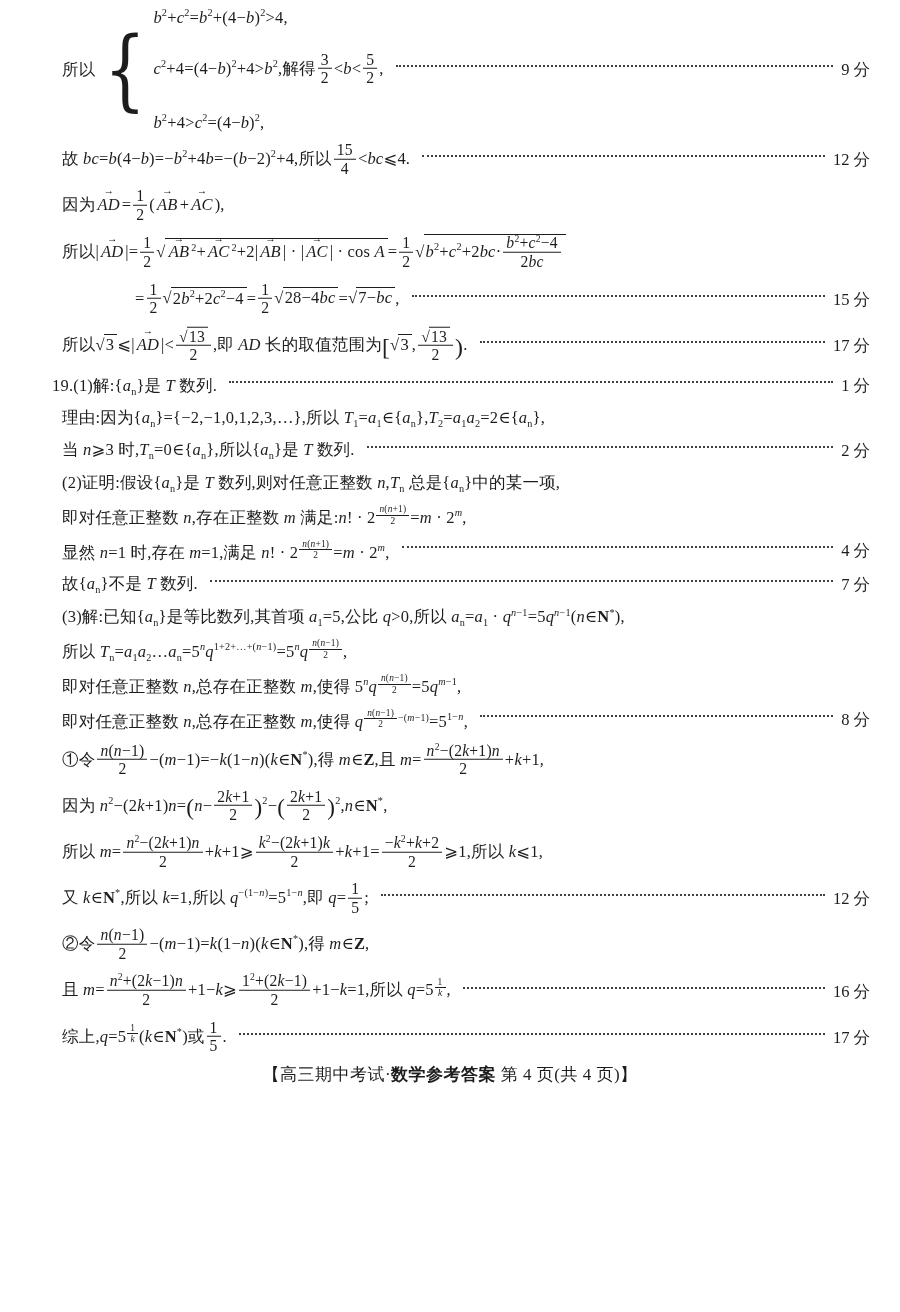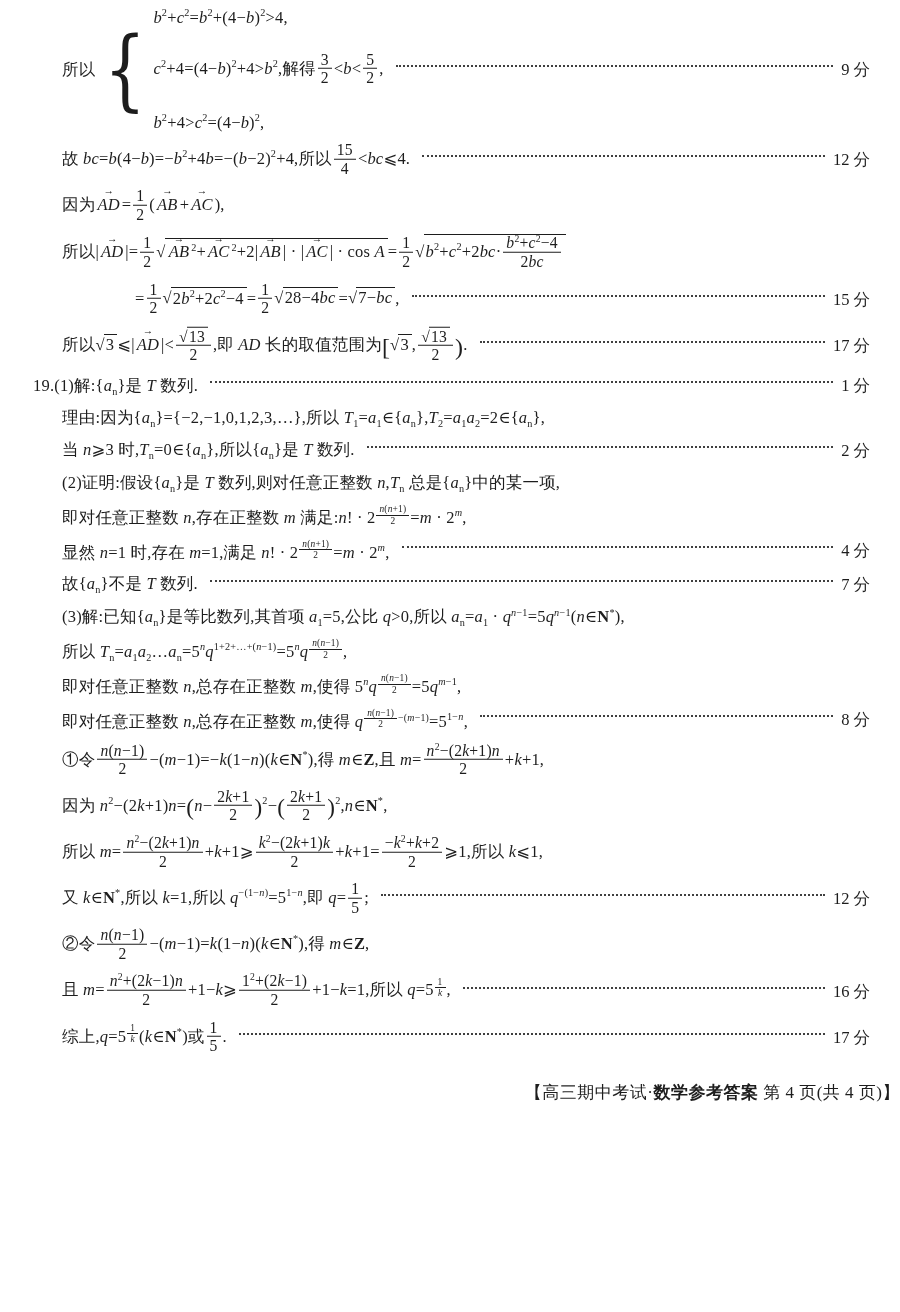--- a/index.html
+++ b/index.html
@@ -1,20 +1,20 @@
 <!DOCTYPE html>
 <html><head>
 <meta charset="utf-8">
 <style>
   html,body{margin:0;padding:0;width:900px;height:1312px;overflow:hidden;
     background:#ffffff;color:#1d1d1d;
     font-family:"Liberation Serif","DejaVu Serif",serif;}
   .page{width:900px;box-sizing:border-box;padding-top:2px;}
   .line{display:flex;align-items:center;margin-right:30px;padding:5px 0;font-size:16.5px;}
-  .i0{margin-left:33px}
+  .i0{margin-left:52px}
   .i1{margin-left:62px}
   .i2{margin-left:135px}
   .m,.crow{white-space:nowrap;letter-spacing:.2px;}
   sup{font-size:.62em;}
   sub{font-size:.62em;}
   i{font-style:italic;}
   b{font-weight:bold;}
   
   .fr{display:inline-block;vertical-align:middle;text-align:center;line-height:1.12;
       font-size:.95em;margin:0 2px;transform:translateY(-.08em);}
@@ -37,21 +37,21 @@
   
   .cases{align-items:center;}
   .brace{font-family:"DejaVu Serif",serif;font-size:88px;font-weight:400;line-height:0;
       display:inline-block;transform:scaleX(.75);margin:0 0 0 2px;}
   .rows{display:inline-flex;flex-direction:column;gap:24px;}
   
   .dots{flex:1 1 14px;min-width:14px;border-bottom:2px dotted #3f3f3f;
       margin:0 8px 0 12px;transform:translateY(-4px);}
   .score{white-space:nowrap;}
   
-  .footer{text-align:right;margin-top:20px;font-size:17px;letter-spacing:.5px;}
+  .footer{text-align:center;margin-top:2px;font-size:17px;letter-spacing:.5px;}
   .footer .t{font-weight:bold;}
 </style>
 </head>
 <body>
 
 <div class="page">
   <main>
       <div class="line i1 cases">
         <span class="m">所以</span>
         <span class="brace">{</span>

